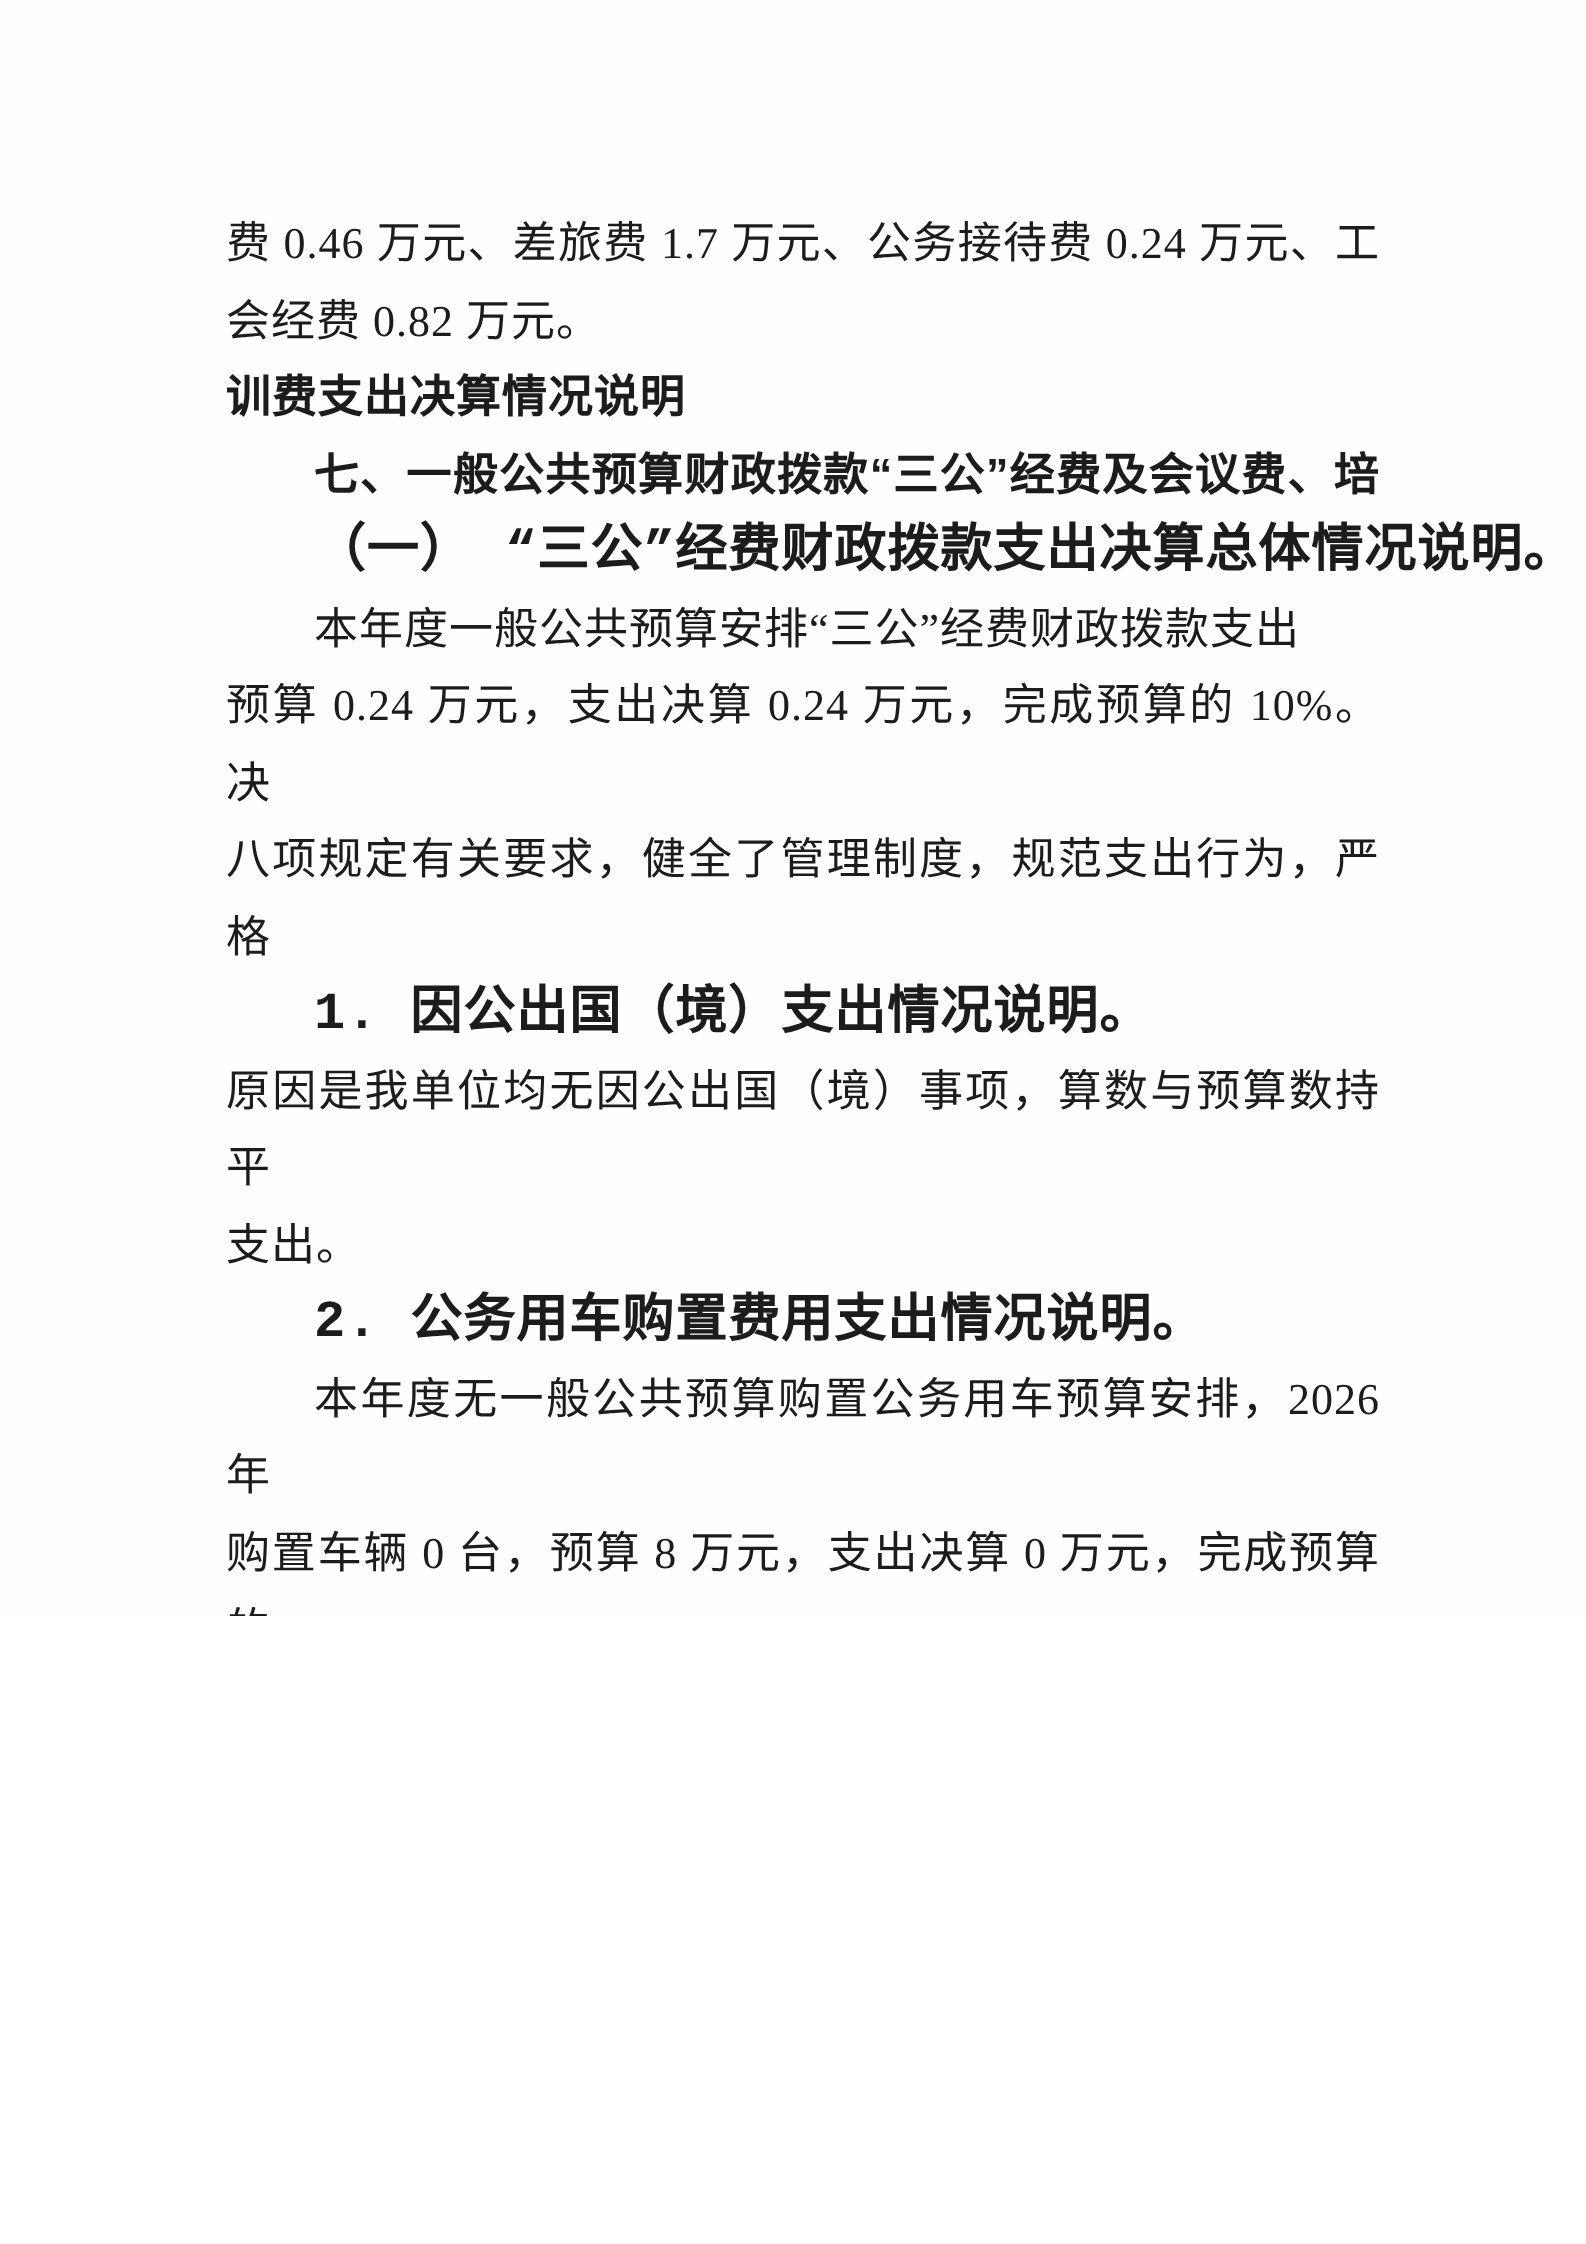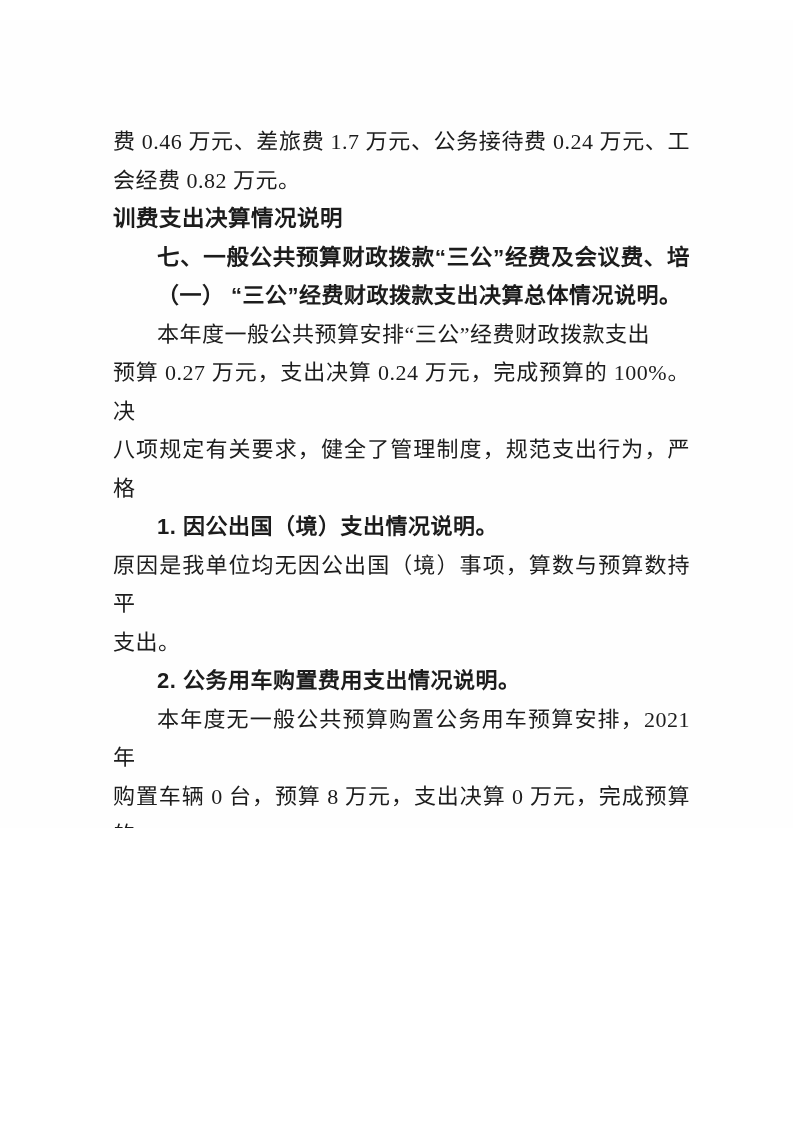--- a/index.html
+++ b/index.html
@@ -8,21 +8,20 @@
     background: #ffffff;
     font-family: "Liberation Serif", serif;
   }
   .page {
     position: relative;
     width: 793px;
     height: 808px;
     background: #fefefe;
     overflow: hidden;
     color: #1c1c1c;
-    margin-top: 20px;
   }
   .content {
     position: absolute;
     left: 113px;
     top: 103px;
     width: 577px;
   }
   .line {
     min-height: 38.5px;
     line-height: 38.5px;
@@ -39,23 +38,23 @@
   .line.body {
     font-family: "Liberation Serif", "DejaVu Serif", serif;
     font-weight: normal;
   }
   .line.h1 {
     font-family: "Liberation Sans", "DejaVu Sans", sans-serif;
     font-weight: bold;
     font-size: 22.5px;
   }
   .line.h2, .line.h3 {
-    font-family: Liberation Sans, sans-serif;
+    font-family: Liberation Mono, monospace;
     font-weight: bold;
-    font-size: 22px;
+    font-size: 26px;
   }
   .page-number {
     position: absolute;
     left: 118px;
     top: 1038px;
     font-size: 19px;
     letter-spacing: 2px;
     font-family: "Liberation Serif", "DejaVu Serif", serif;
     color: #222222;
   }
@@ -65,25 +64,25 @@
 
 <div class="page">
   <div class="content">
 
   <div class="line body fill">费 0.46 万元、差旅费 1.7 万元、公务接待费 0.24 万元、工</div>
       <div class="line body">会经费 0.82 万元。</div>
       <div class="line h1">训费支出决算情况说明</div>
       <div class="line h1 ind fill">七、一般公共预算财政拨款“三公”经费及会议费、培</div>
       <div class="line h2 ind">（一） “三公”经费财政拨款支出决算总体情况说明。</div>
       <div class="line body ind">本年度一般公共预算安排“三公”经费财政拨款支出</div>
-      <div class="line body fill">预算 0.27 万元，支出决算 0.24 万元，完成预算的 100%。决</div>
+      <div class="line body fill">预算 0.24 万元，支出决算 0.24 万元，完成预算的 10%。决</div>
       <div class="line body fill">八项规定有关要求，健全了管理制度，规范支出行为，严格</div>
       <div class="line h3 ind">1. 因公出国（境）支出情况说明。</div>
       <div class="line body fill">原因是我单位均无因公出国（境）事项，算数与预算数持平</div>
       <div class="line body">支出。</div>
       <div class="line h3 ind">2. 公务用车购置费用支出情况说明。</div>
-      <div class="line body ind fill">本年度无一般公共预算购置公务用车预算安排，2021 年</div>
+      <div class="line body ind fill">本年度无一般公共预算购置公务用车预算安排，2026 年</div>
       <div class="line body fill">购置车辆 0 台，预算 8 万元，支出决算 0 万元，完成预算的</div>
       <div class="line body fill">63%，决算数较预算数 0 万元无变化，主要原因是公车改革后，</div>
       <div class="line body">我单位无购车计划。</div>
     </div>
   <div class="page-number">- 22 -</div>
 </div>
 
 </body></html>

